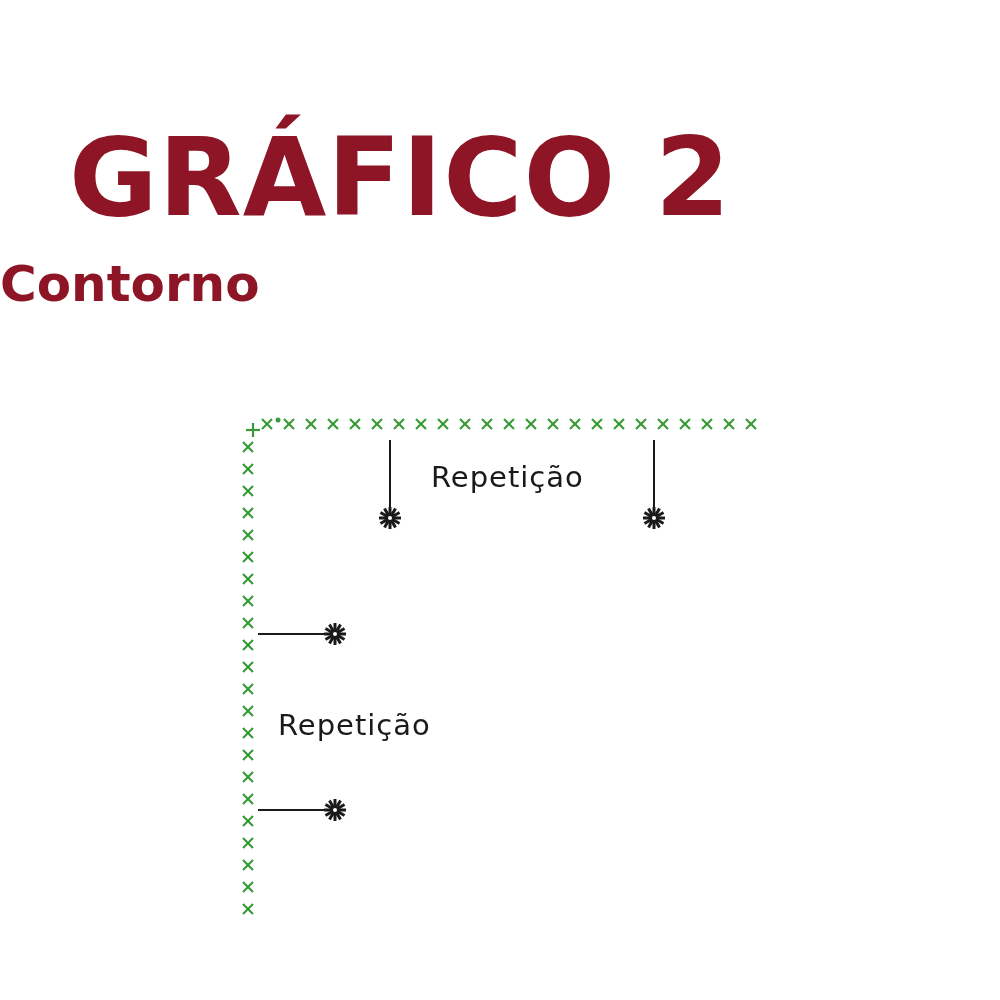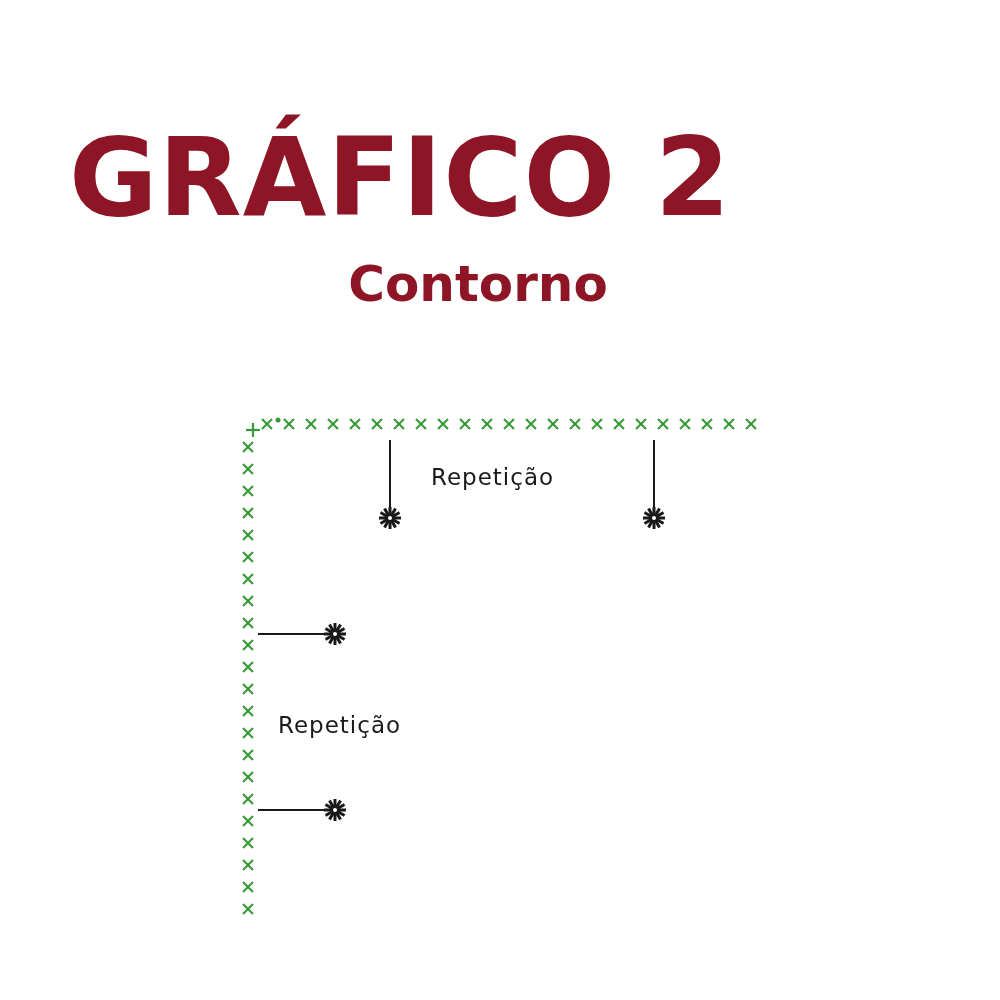--- a/index.html
+++ b/index.html
@@ -4,25 +4,25 @@
   <style>
     html, body { margin: 0; padding: 0; background: #ffffff; }
     body { width: 1000px; height: 1000px; position: relative; overflow: hidden; }
     .title {
       position: absolute; left: 0; width: 800px; top: 118px;
       text-align: center; font-family: "DejaVu Sans", sans-serif; font-weight: bold;
       font-size: 108px; line-height: 120px; letter-spacing: 1px;
     }
     .subtitle {
       position: absolute; left: 0; width: 956px; top: 252px;
-      text-align: center; font-family: "DejaVu Sans", sans-serif; font-weight: bold;
+      text-align: left; font-family: "DejaVu Sans", sans-serif; font-weight: bold;
       font-size: 50px; line-height: 64px;
     }
     .label {
-      position: absolute; font-family: "DejaVu Sans", sans-serif; font-size: 23px;
+      position: absolute; font-family: "DejaVu Sans", sans-serif; font-size: 29px;
       line-height: 40px; letter-spacing: 1px;
     }
     svg.diagram { position: absolute; left: 0; top: 0; }
   </style>
 </head>
 <body>
 
 <div class="title" style="color: rgb(142, 21, 37);">GRÁFICO 2</div>
 <div class="subtitle" style="color: rgb(142, 21, 37);">Contorno</div>
 

